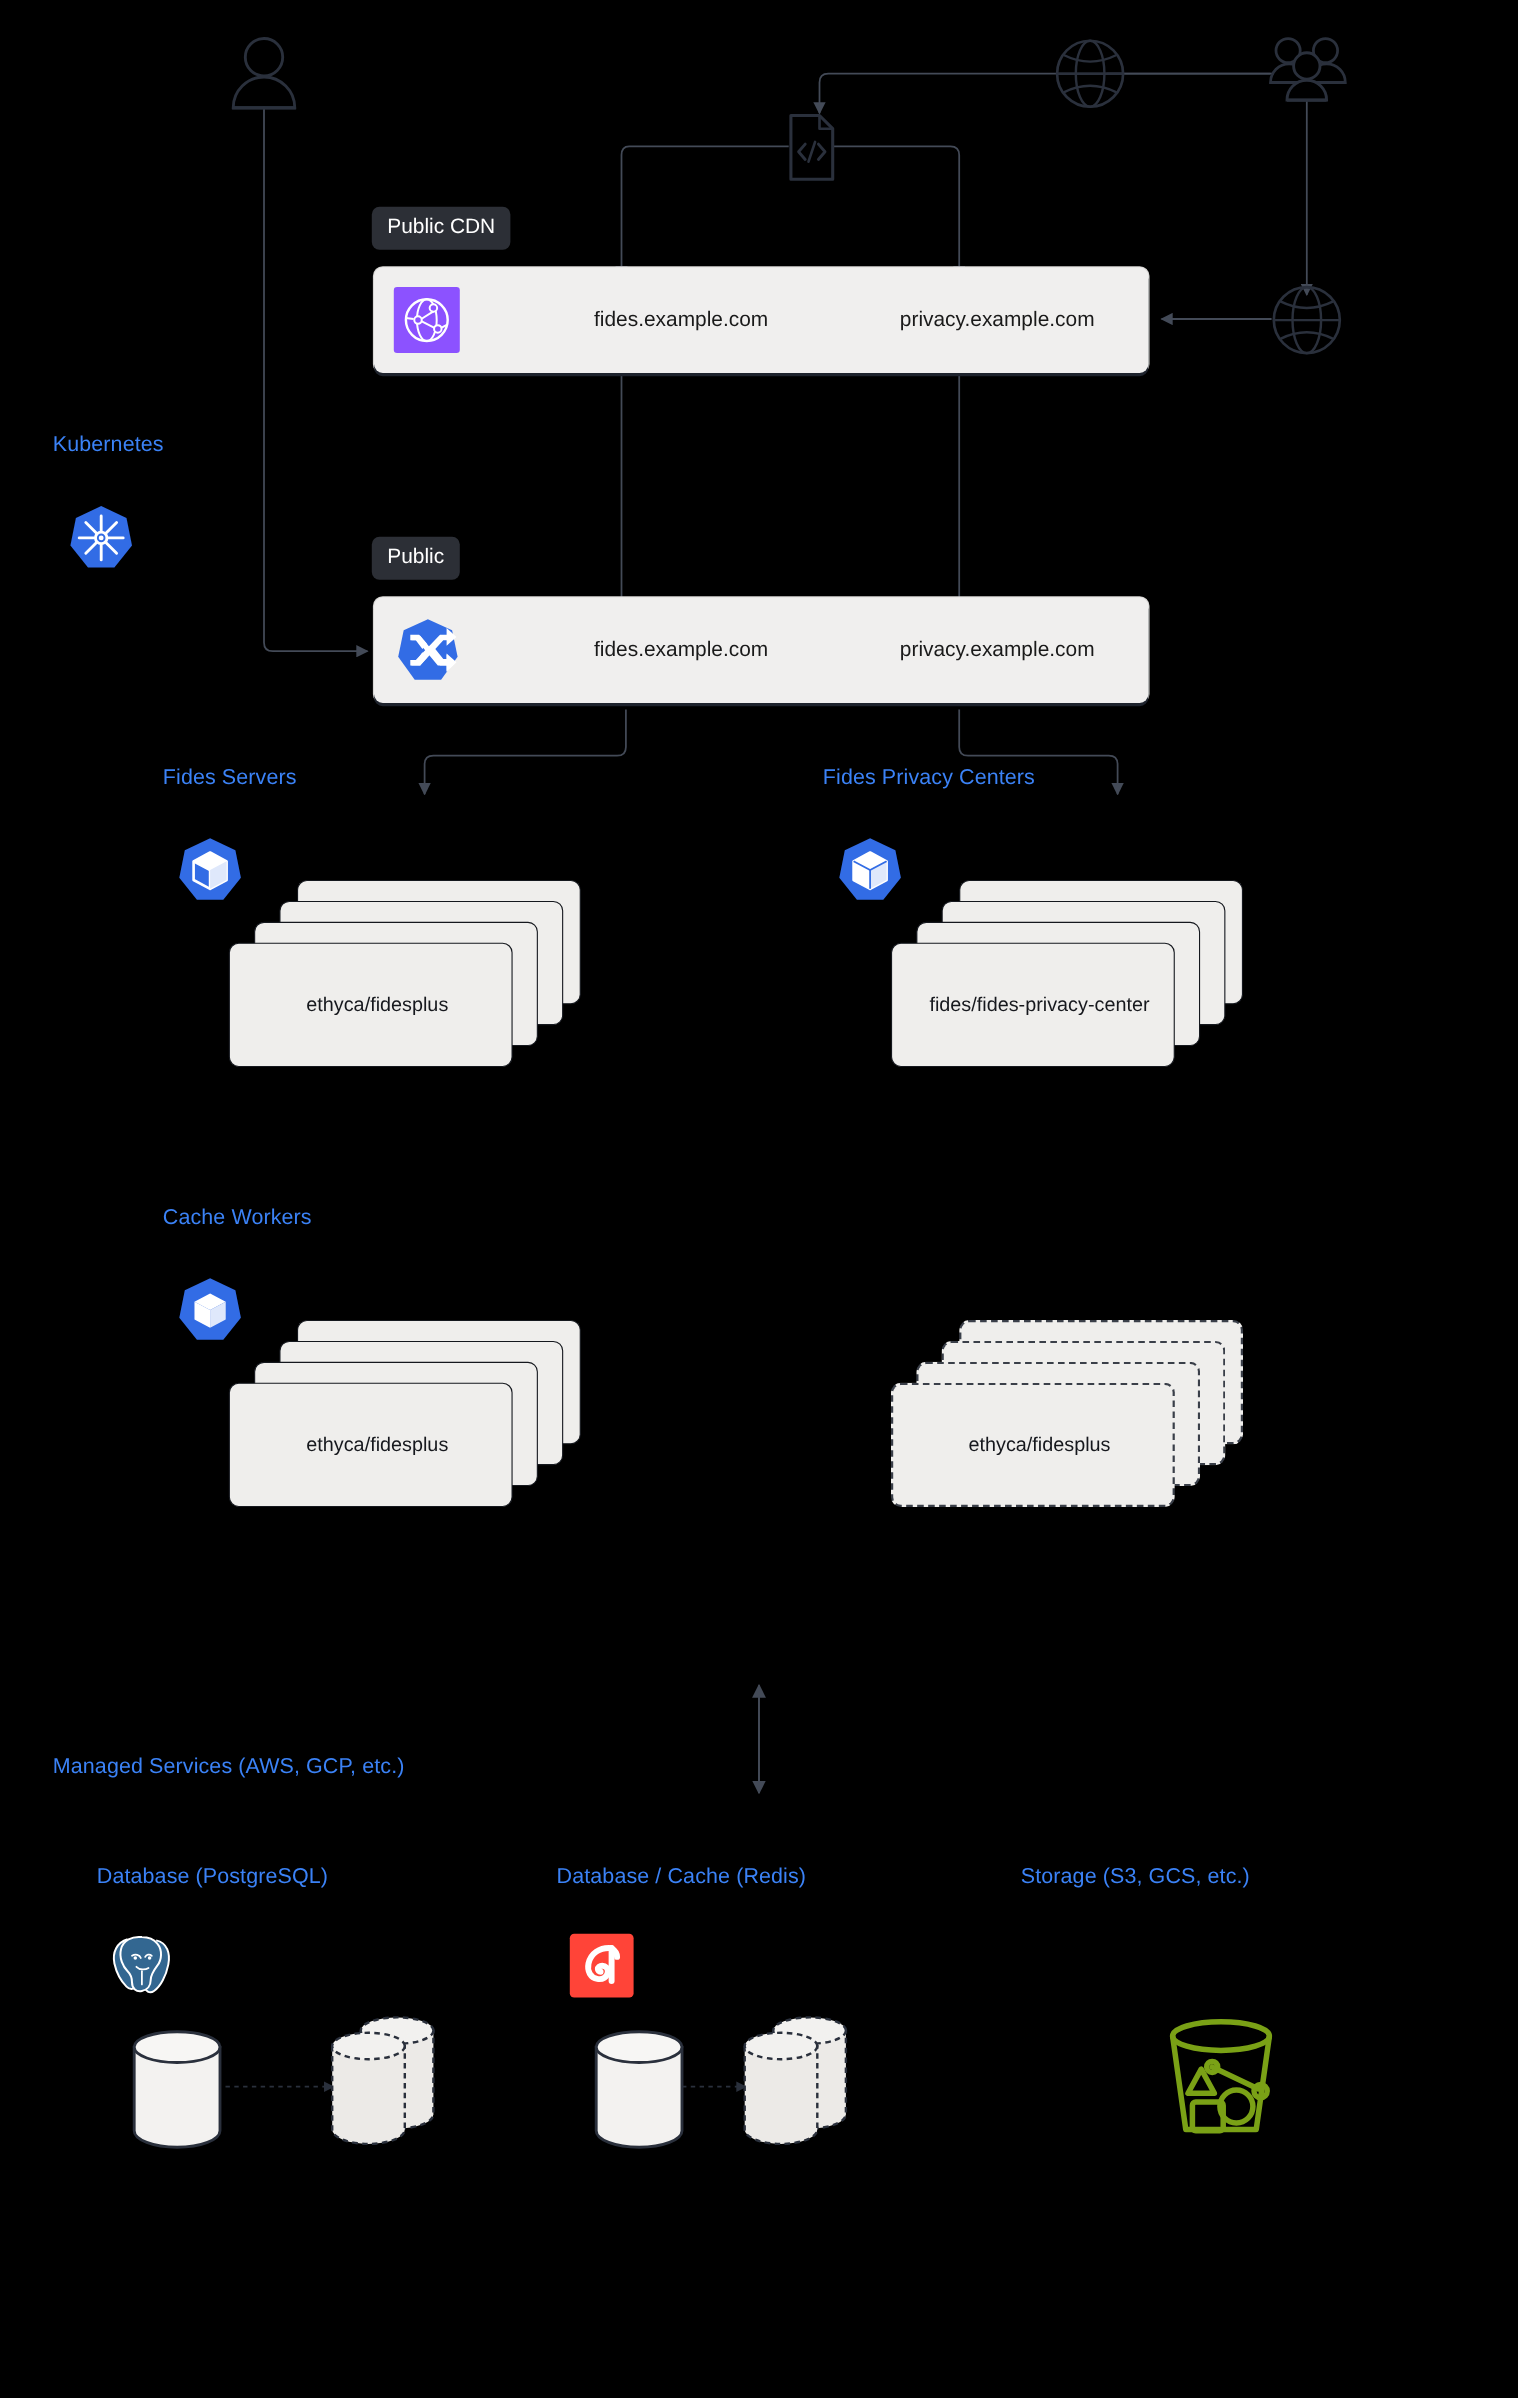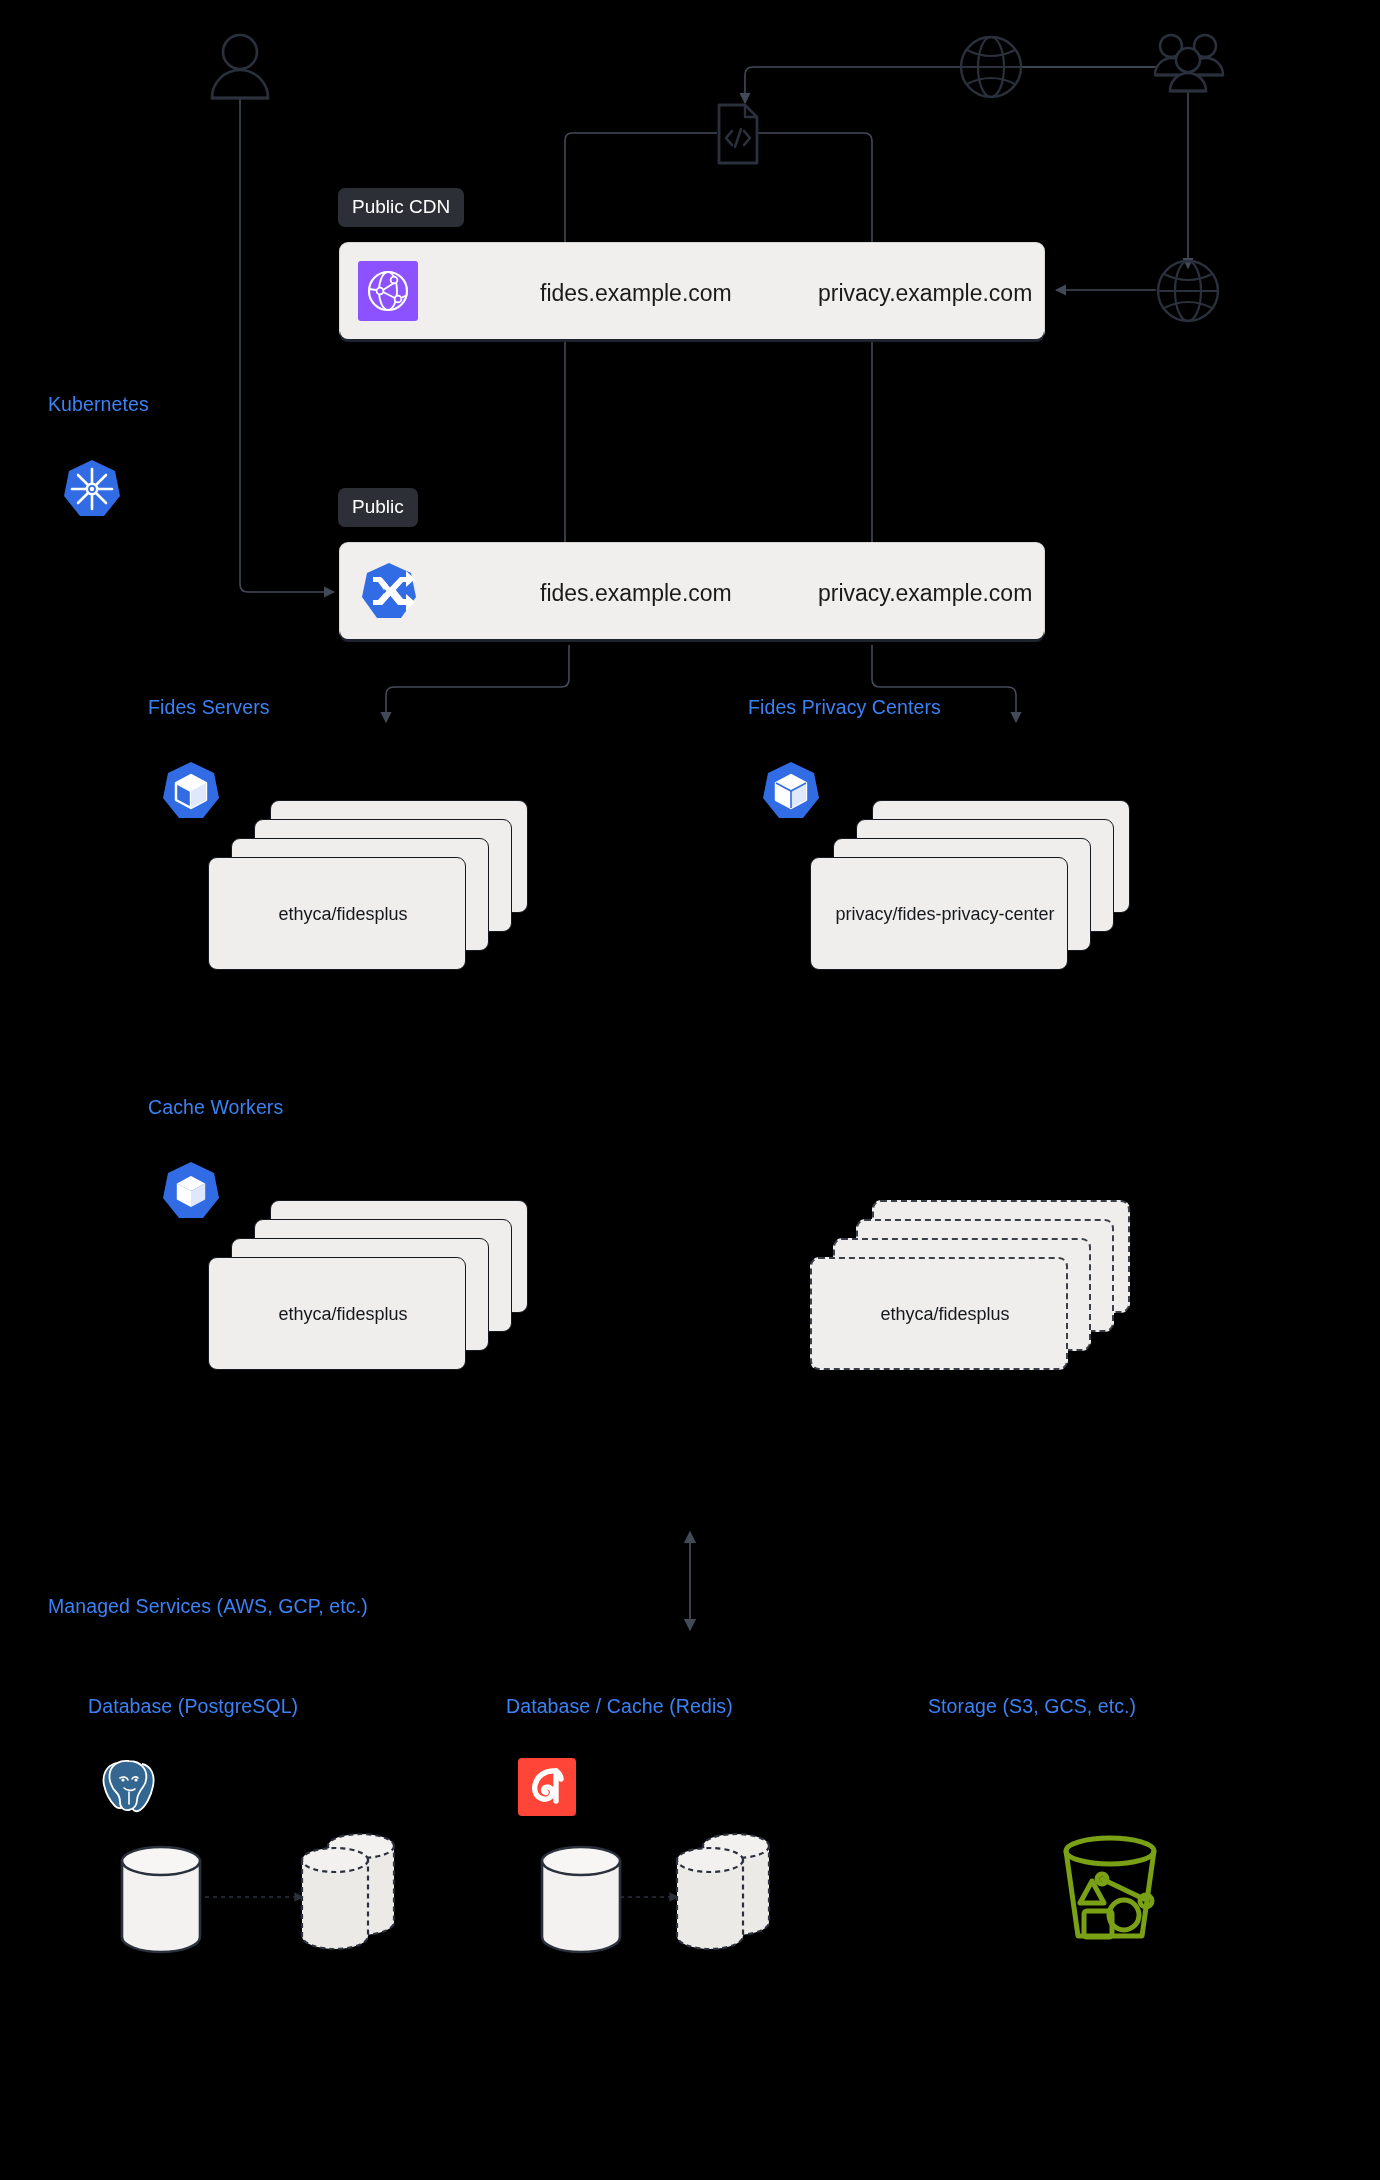--- a/index.html
+++ b/index.html
@@ -42,21 +42,21 @@
   .row-bar {
     background: #f0efee;
     border-radius: 8px;
     box-shadow: 0 3px 0 0 #1e232d, 0 0 0 1px #d8d7d5;
     display: flex;
     align-items: center;
   }
   .row-bar .endpoint {
     position: absolute;
     color: #1a1a1a;
-    font-size: 23px;
+    font-size: 19px;
     white-space: nowrap;
   }
 
   
   .stack { position: absolute; }
   .card {
     position: absolute;
     background: #efeeec;
     border-radius: 9px;
     border: 1.6px solid #15181e;
@@ -284,21 +284,21 @@
       <path d="M16 23 L31 31 L31 48 L16 40 Z" fill="#ffffff"></path>
       <path d="M16 23 L31 31 L46 23" fill="none" stroke="#326ce5" stroke-width="1.6"></path>
       <path d="M31 31 L31 48" fill="none" stroke="#326ce5" stroke-width="1.6"></path>
     </svg>
   </div>
   <div class="stack" style="left:810px; top:800px; width:360px; height:180px;">
     <div class="card" style="left:62px; top:0px;   width:258px; height:113px;"></div>
     <div class="card" style="left:46px; top:19px;  width:258px; height:113px;"></div>
     <div class="card" style="left:23px; top:38px;  width:258px; height:113px;"></div>
     <div class="card" style="left:0px;  top:57px;  width:258px; height:113px;">
-      <span class="card-label">privacy/fides-privacy-center</span>
+      <span class="card-label">fides/fides-privacy-center</span>
     </div>
   </div>
 
   <div class="abs section-label" style="left:148px; top:1096px;">Cache Workers</div>
   <div class="chip abs" style="left:160px; top:1160px; width:62px; height:62px;">
     <svg width="62" height="62" viewBox="0 0 62 62">
       <path d="M31 2 L54 13 L59 38 L43 58 L19 58 L3 38 L8 13 Z" fill="#326ce5"></path>
       <path d="M31 15 L46 23 L31 31 L16 23 Z" fill="#ffffff"></path>
       <path d="M31 31 L46 23 L46 40 L31 48 Z" fill="#dfe8fb"></path>
       <path d="M16 23 L31 31 L31 48 L16 40 Z" fill="#ffffff"></path>

